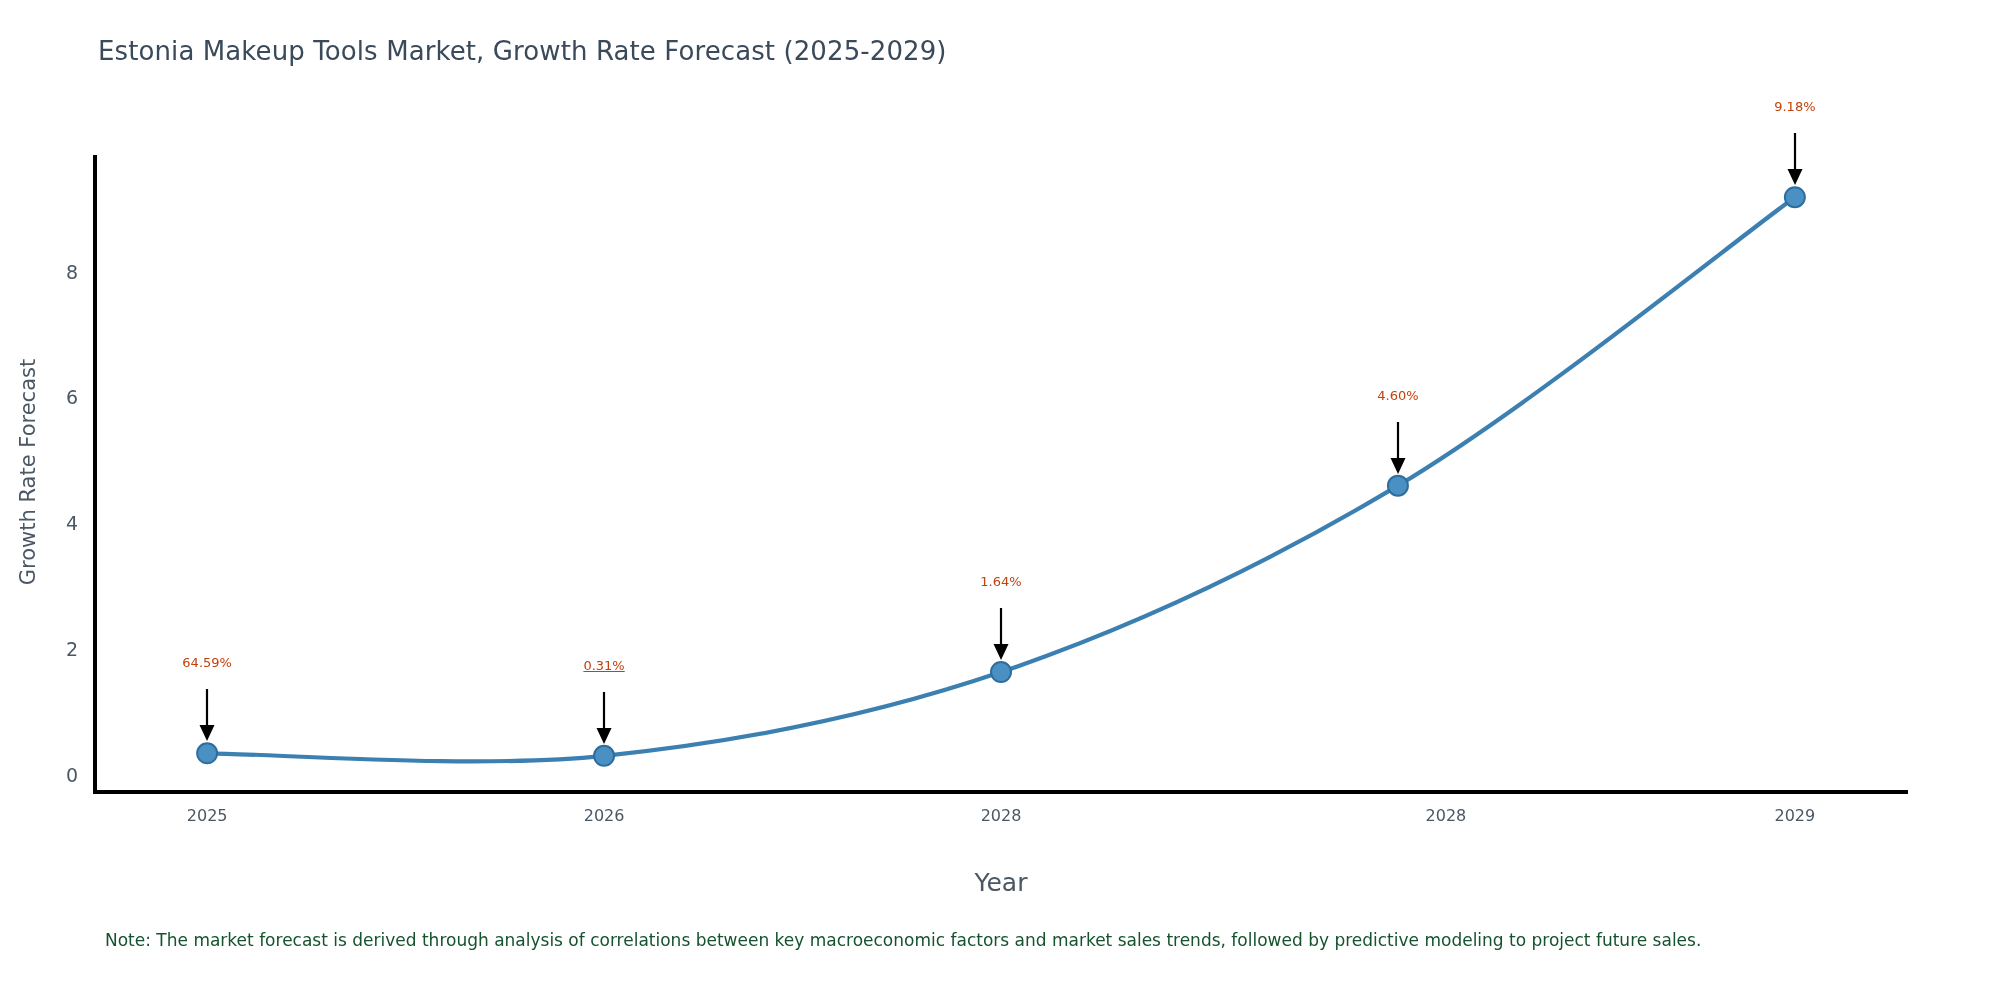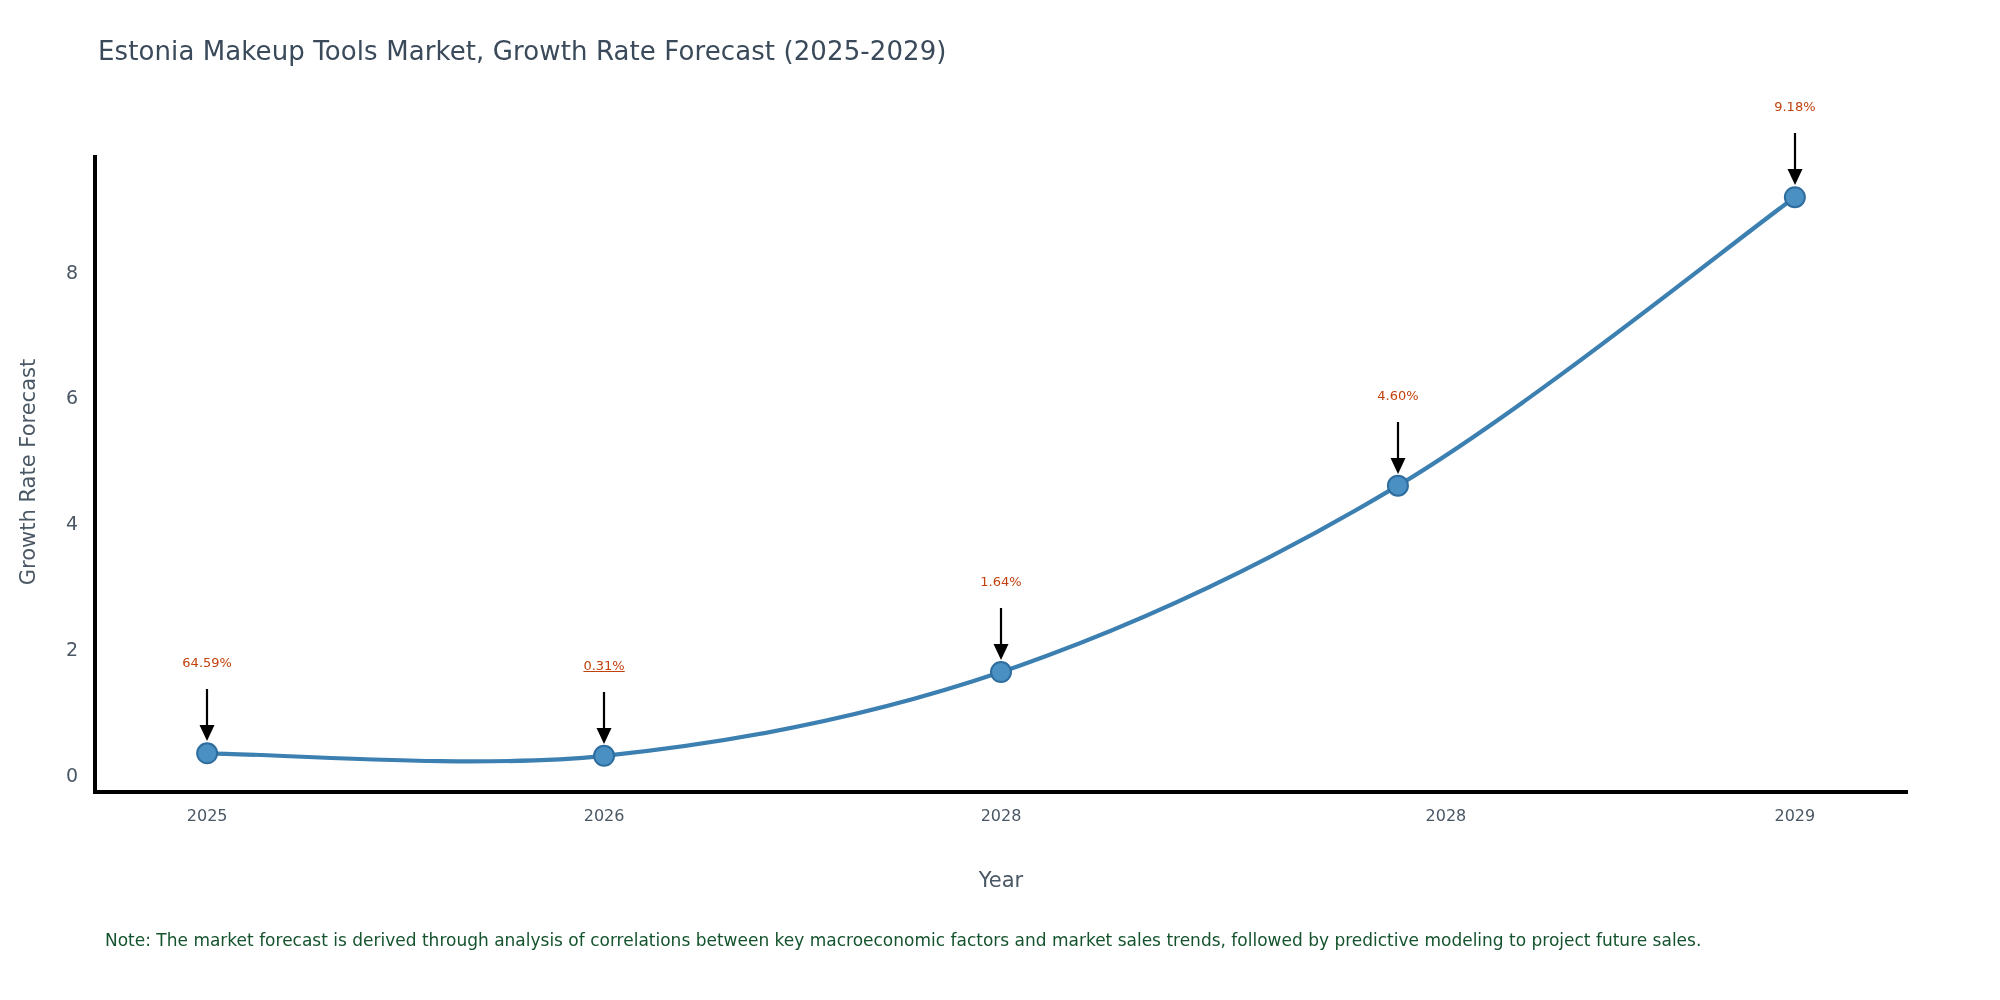--- a/index.html
+++ b/index.html
@@ -78,21 +78,21 @@
     white-space:nowrap;
   }
   #y-axis-title-wrap{
     position:absolute;left:0;top:155px;width:40px;height:638px;
   }
   #x-axis-title{
     position:absolute;
     left:96px; top:868px;
     width:1810px;
     text-align:center;
-    font-size:21px;
+    font-size:25px;
     color:#4a5764;
   }
 
   
   .point-annotation{
     position:absolute;
     font-size:13px;
     color:#c2410c;
     transform:translateX(-50%);
     white-space:nowrap;

